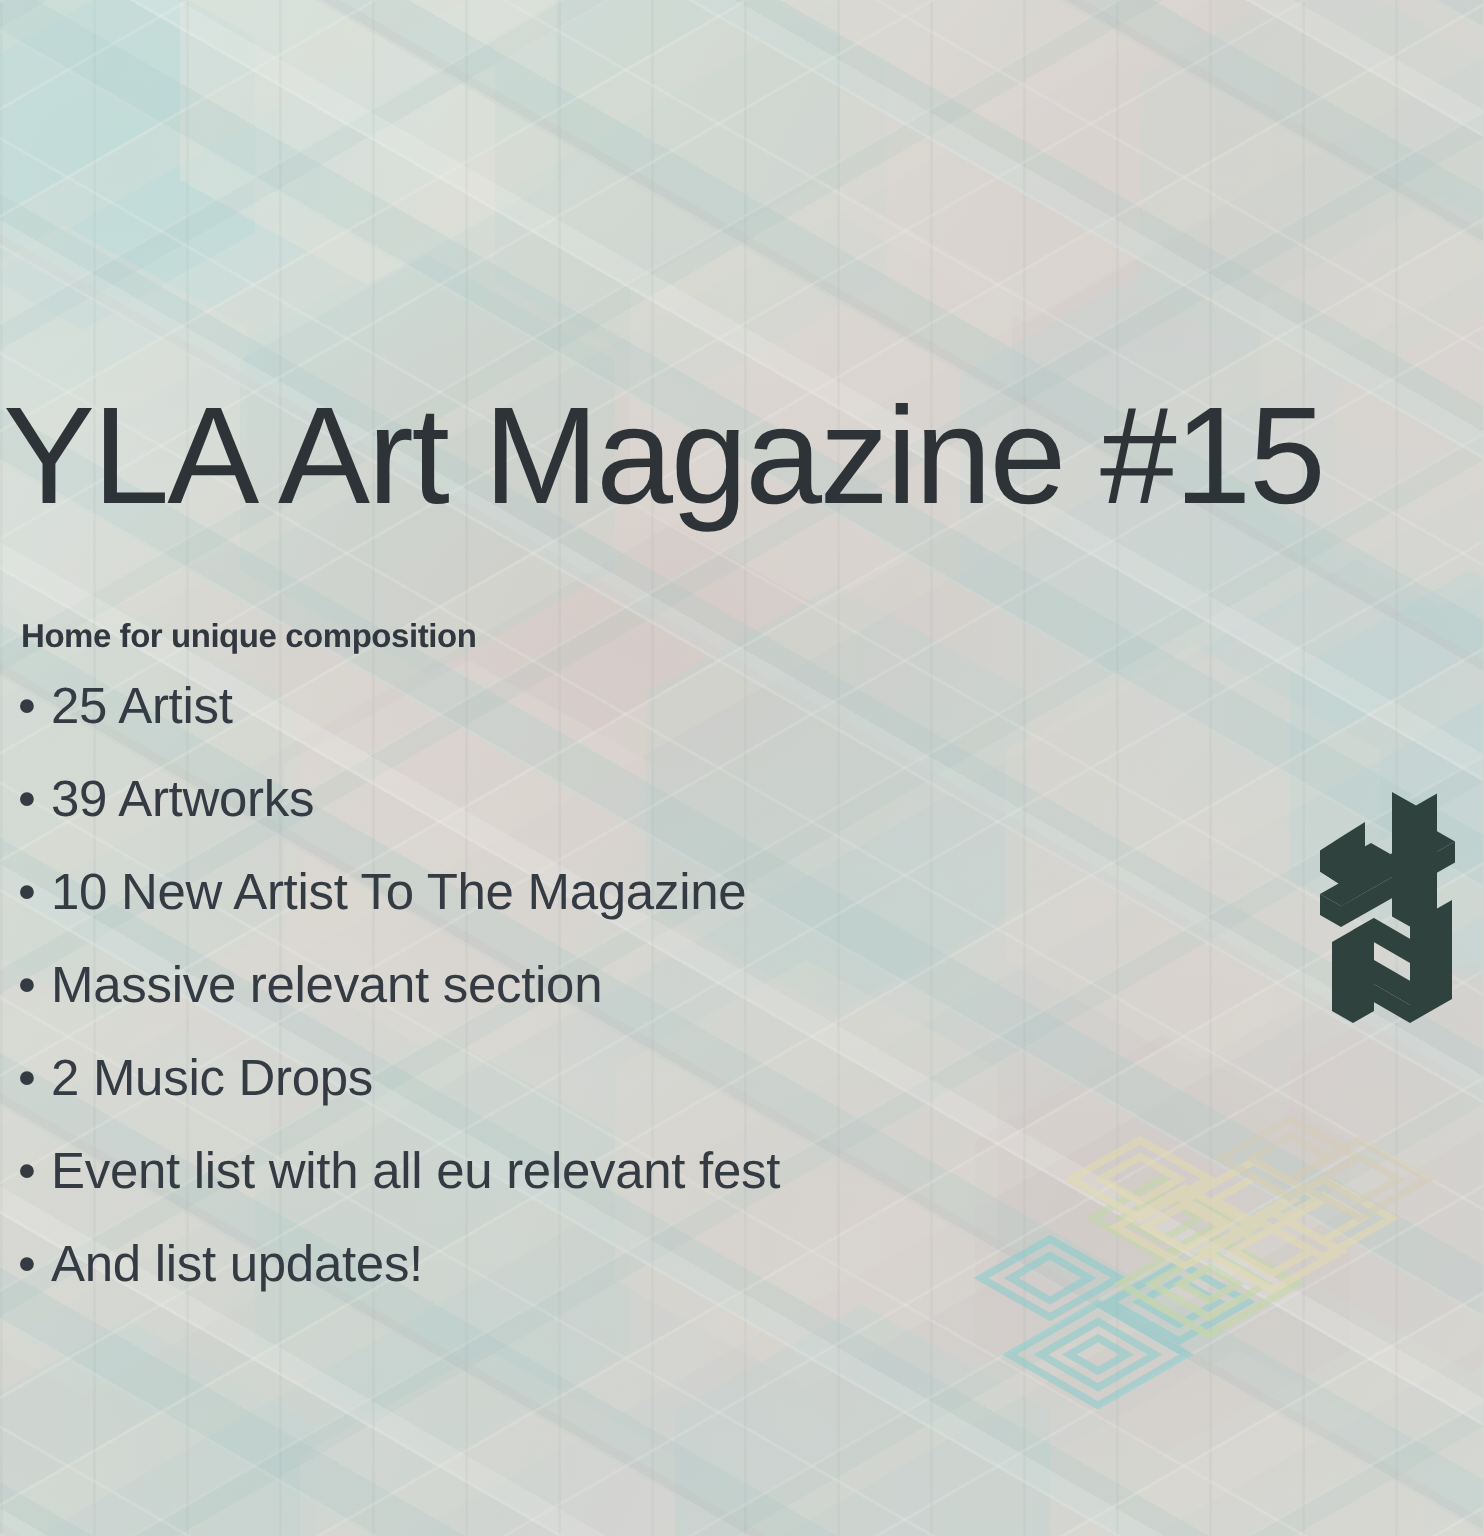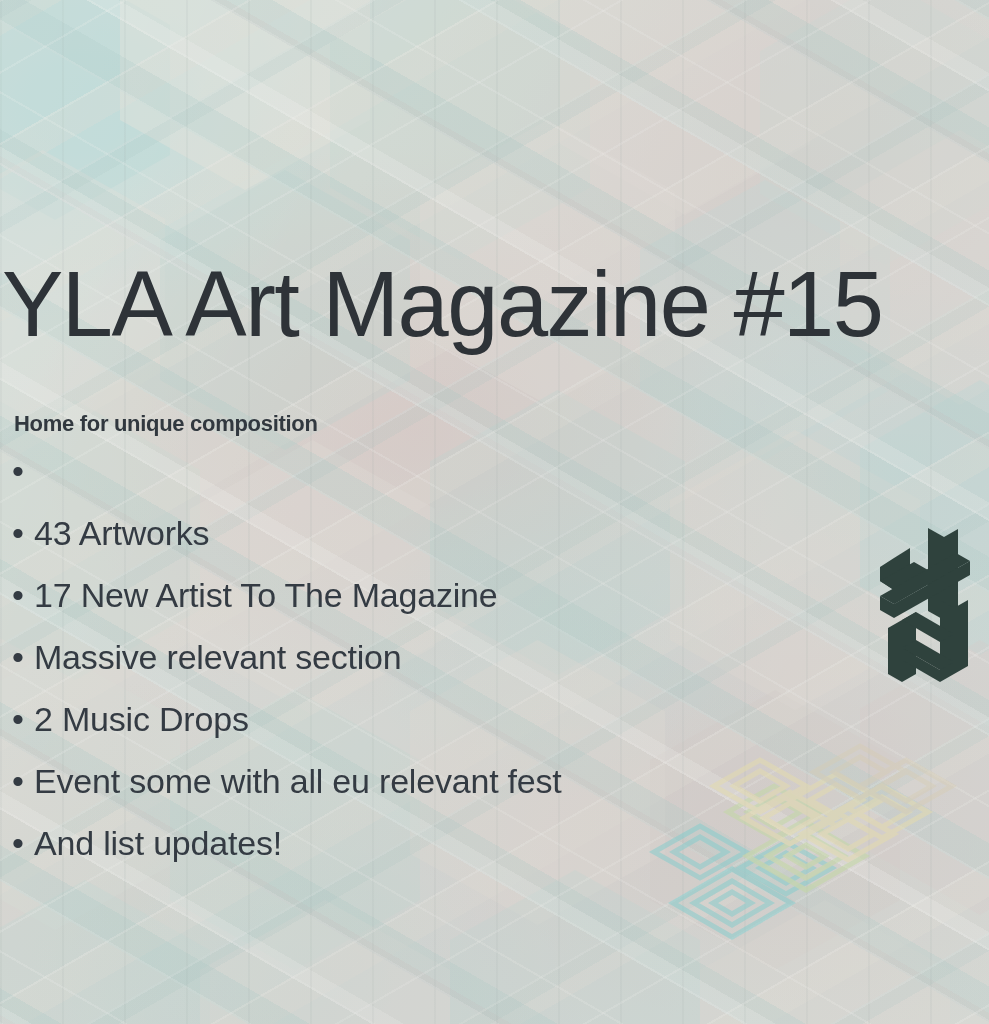--- a/index.html
+++ b/index.html
@@ -273,40 +273,41 @@
 
   <div id="content">
 
     <h1 id="page-title">YLA Art Magazine #15</h1>
 
     <h2 id="subheading">Home for unique composition</h2>
 
     <ul id="feature-list">
       <li>
         <span class="bullet-dot">•</span>
-      </li>
-      <li>
-        <span class="bullet-dot">•</span>
-        <span>43 Artworks</span>
-      </li>
-      <li>
-        <span class="bullet-dot">•</span>
-        <span>17 New Artist To The Magazine</span>
+        <span>25 Artist</span>
+      </li>
+      <li>
+        <span class="bullet-dot">•</span>
+        <span>39 Artworks</span>
+      </li>
+      <li>
+        <span class="bullet-dot">•</span>
+        <span>10 New Artist To The Magazine</span>
       </li>
       <li>
         <span class="bullet-dot">•</span>
         <span>Massive relevant section</span>
       </li>
       <li>
         <span class="bullet-dot">•</span>
         <span>2 Music Drops</span>
       </li>
       <li>
         <span class="bullet-dot">•</span>
-        <span>Event some with all eu relevant fest</span>
+        <span>Event list with all eu relevant fest</span>
       </li>
       <li>
         <span class="bullet-dot">•</span>
         <span>And list updates!</span>
       </li>
     </ul>
 
     <svg id="brand-logo" viewBox="0 0 114 166">
       <title>YLA</title>
       <g fill="#2f423d">

